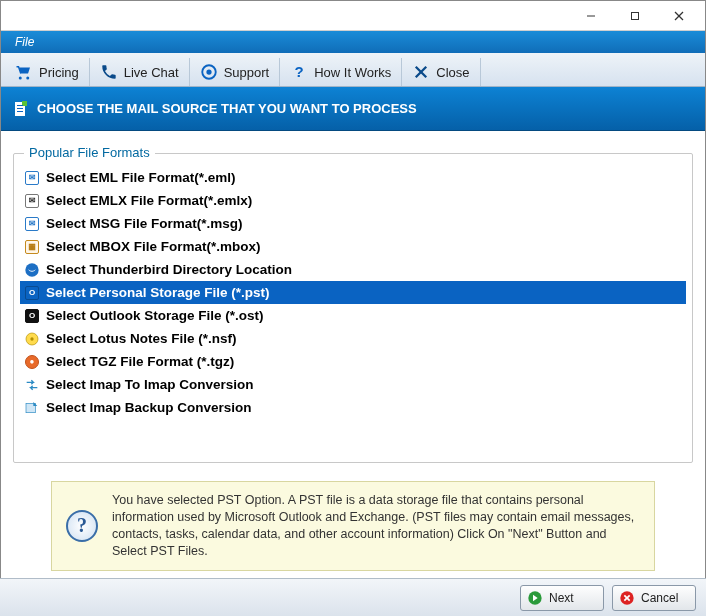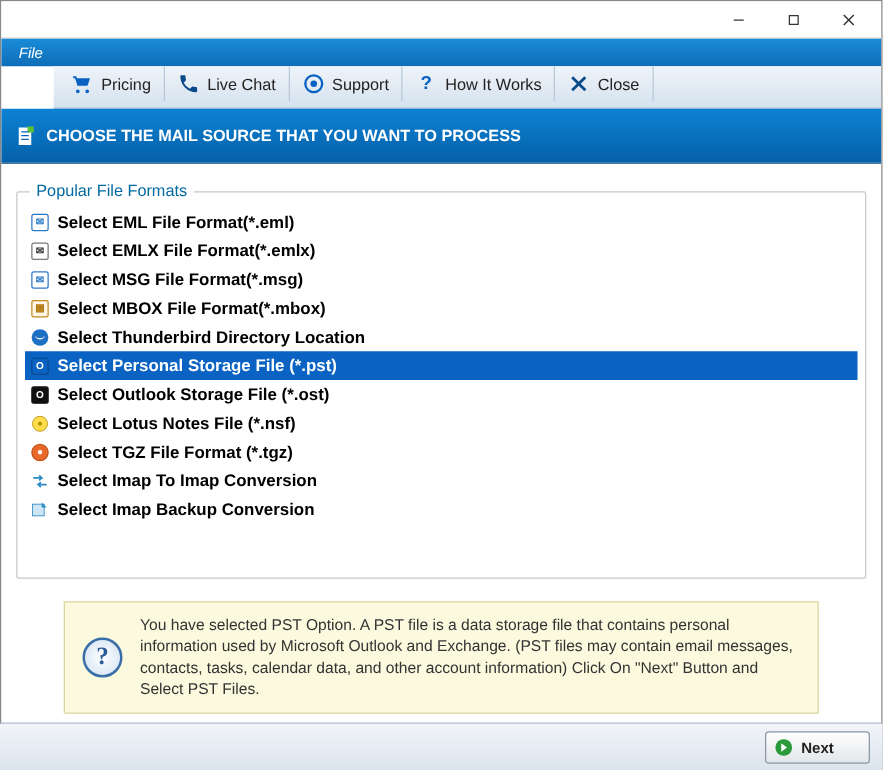--- a/index.html
+++ b/index.html
@@ -5,41 +5,41 @@
   * { box-sizing: border-box; margin: 0; padding: 0; }
   body { font-family: "Segoe UI", Tahoma, sans-serif; font-size: 12px; background: #fff; width: 706px; height: 616px; overflow: hidden; border: 1px solid #888; }
   
   .titlebar { height: 30px; background: #fff; display: flex; justify-content: flex-end; align-items: center; padding: 0 4px; border-bottom: 1px solid #d0d0d0; }
   .titlebar .ctrl { width: 44px; height: 28px; display: flex; align-items: center; justify-content: center; cursor: pointer; }
   .ctrl svg { width: 10px; height: 10px; }
   
   .menubar { height: 22px; background: linear-gradient(#1a8cd8, #0f6db8); color: #fff; display: flex; align-items: center; padding: 0 8px; font-size: 12px; }
   .menubar span { cursor: pointer; padding: 2px 6px; font-style: italic; }
   
-  .toolbar { height: 34px; background: linear-gradient(#eef3f8, #d6e2ef); display: flex; align-items: flex-start; border-bottom: 1px solid #a0b4c8; padding: 0 4px; margin-left: 42px; }
+  .toolbar { height: 34px; background: linear-gradient(#eef3f8, #d6e2ef); display: flex; align-items: flex-end; border-bottom: 1px solid #a0b4c8; padding: 0 4px; }
   .tool-btn { display: flex; align-items: center; gap: 6px; height: 28px; padding: 0 10px; border-right: 1px solid #b8c8d8; cursor: pointer; font-size: 13px; color: #222; }
   .tool-btn .ticon { width: 18px; height: 18px; display: flex; align-items: center; justify-content: center; }
   
   .header-strip { height: 44px; background: linear-gradient(#0d82d4, #0560a8); color: #fff; display: flex; align-items: center; padding: 0 12px; font-weight: bold; font-size: 13px; gap: 8px; border-bottom: 1px solid #044a80; }
   .header-strip .hicon { width: 16px; height: 16px; display:flex; align-items:center; justify-content:center;}
   
   .main { padding: 22px 12px 10px 12px; height: 424px; }
   .fieldset { border: 1px solid #c8c8c8; border-radius: 2px; height: 310px; position: relative; padding: 12px 6px 6px 6px; }
   .fieldset-legend { position: absolute; top: -9px; left: 10px; background: #fff; padding: 0 5px; font-size: 13px; color: #0369a1; }
   
   .list { display: flex; flex-direction: column; gap: 0; }
   .item { display: flex; align-items: center; gap: 6px; height: 23px; padding: 0 4px; cursor: pointer; font-weight: bold; font-size: 13.5px; color: #000; }
   .item .ficon { width: 16px; height: 16px; display: flex; align-items: center; justify-content: center; flex-shrink:0;}
   .item.selected { background: #0a63c2; color: #fff; }
   
   .info-box { margin: 18px 38px 0 38px; background: #fbfadf; border: 1px solid #d8d6a0; padding: 10px 14px; display: flex; gap: 14px; align-items: center; font-size: 12.5px; color: #333; line-height: 1.35; }
   .info-box .qicon { width: 32px; height: 32px; flex-shrink: 0; border: 2px solid #3a6ea8; border-radius: 50%; background: radial-gradient(#fff, #cfe0f2); display: flex; align-items: center; justify-content: center; color: #2a5a95; font-weight: bold; font-size: 20px; font-family: Georgia, serif; }
   
   .footer { height: 38px; background: linear-gradient(#f2f5f9, #dbe3ec); border-top: 1px solid #b0bcc8; display: flex; align-items: center; justify-content: flex-end; padding: 0 10px; gap: 8px; position: absolute; bottom: 0; left: 0; right: 0; }
-  .btn { height: 26px; min-width: 84px; padding: 0 12px 0 6px; background: linear-gradient(#fefefe, #e2e6ea); border: 1px solid #8a98a8; border-radius: 3px; display: flex; align-items: center; gap: 6px; cursor: pointer; font-size: 12px; font-weight: bold; color: #222; }
+  .btn { height: 26px; min-width: 84px; padding: 0 12px 0 6px; background: linear-gradient(#fefefe, #e2e6ea); border: 1px solid #8a98a8; border-radius: 3px; display: flex; align-items: center; gap: 6px; cursor: pointer; font-size: 12px; font-weight: normal; color: #222; }
   .btn .bicon { width: 16px; height: 16px; display:flex;align-items:center;justify-content:center;}
   
   
   .fsq { width:14px; height:14px; border:1px solid #888; border-radius:2px; font-size:8px; line-height:12px; text-align:center; background:#fff; color:#333;}
   .fsq.blue{border-color:#2a7ac8;color:#2a7ac8;}
   .fsq.env{border-color:#777;}
   .fsq.mbox{border-color:#c58a1e;background:#fff6e8;color:#b4760a;}
   .fsq.ol{background:#0a63c2;color:#fff;border-color:#084b92;font-weight:bold;}
   .fsq.olblk{background:#111;color:#fff;border-color:#111;font-weight:bold;}
   .fsq.tgz{background:#e86a2a;color:#fff;border-color:#c2521a;border-radius:50%;}
@@ -221,13 +221,23 @@
 <div class="footer">
   <div class="btn">
     <span class="bicon">
         <svg width="16" height="16" viewBox="0 0 24 24">
           <circle cx="12" cy="12" r="10" fill="#2a9a3a"></circle>
           <path d="M9 7l7 5-7 5z" fill="#fff"></path>
         </svg>
       </span>
     <span>Next</span>
   </div>
+  <div class="btn">
+    <span class="bicon">
+        <svg width="16" height="16" viewBox="0 0 24 24">
+          <circle cx="12" cy="12" r="10" fill="#d22"></circle>
+          <line x1="8" y1="8" x2="16" y2="16" stroke="#fff" stroke-width="2.5"></line>
+          <line x1="16" y1="8" x2="8" y2="16" stroke="#fff" stroke-width="2.5"></line>
+        </svg>
+      </span>
+    <span>Cancel</span>
+  </div>
 </div>
 
 </body></html>

